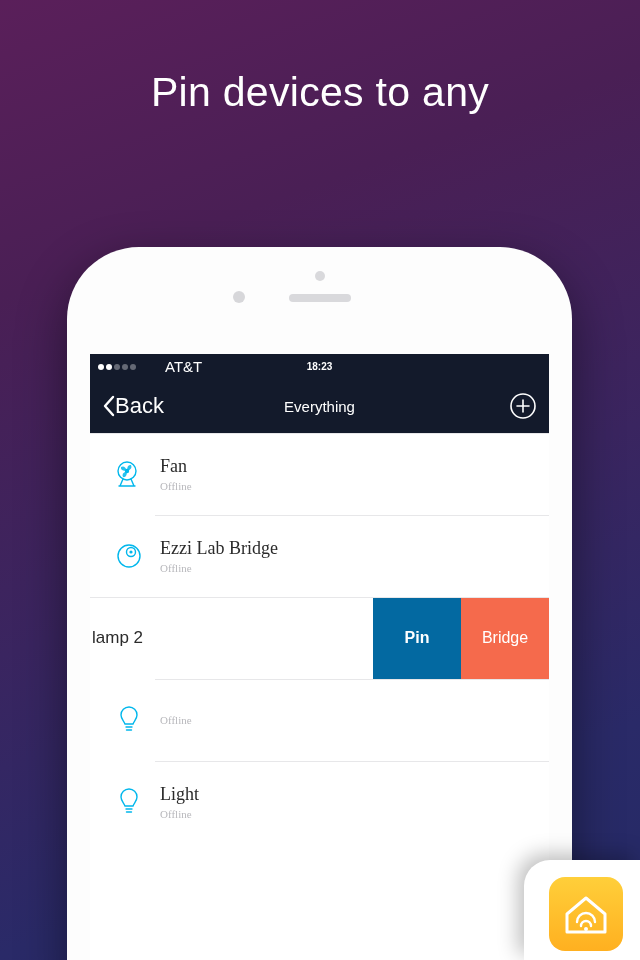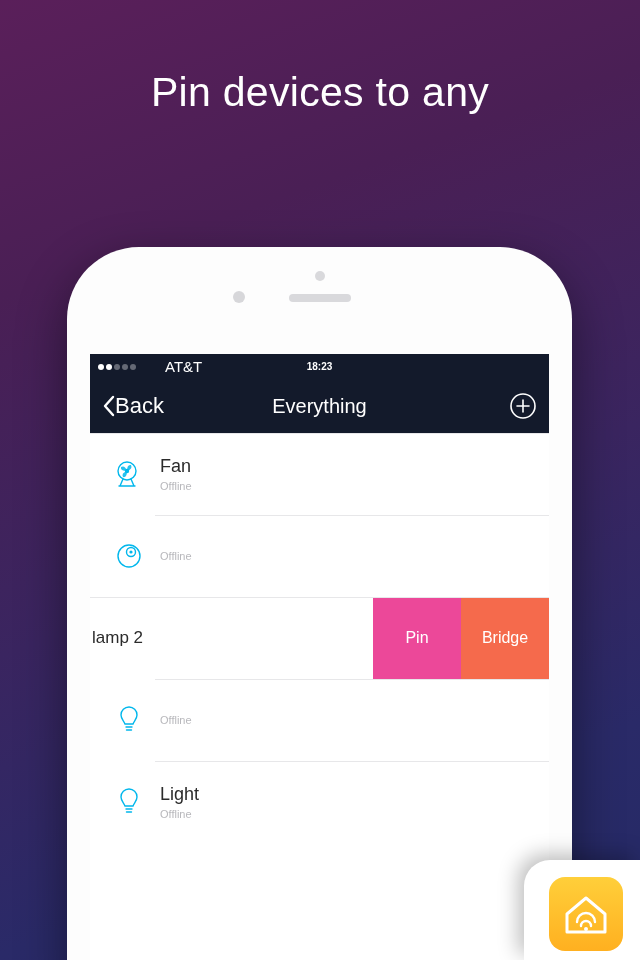--- a/index.html
+++ b/index.html
@@ -72,51 +72,51 @@
   
   .navbar {
     height: 54px; width:100%;
     background: #131a2b;
     color:#fff;
     display:flex; align-items:center;
     padding: 0 12px;
     position:relative;
   }
   .nav-back { display:flex; align-items:center; font-size:22px; font-weight:400; }
-  .nav-title { position:absolute; left:50%; transform:translateX(-50%); font-size:20px; font-weight:400; }
+  .nav-title { position:absolute; left:50%; transform:translateX(-50%); font-size:15px; font-weight:400; }
   .nav-add { margin-left:auto; }
   
   .list { background:#fff; width:100%; }
   .row {
     display:flex; align-items:center;
     height: 82px;
     padding: 0 18px 0 22px;
     position:relative;
     background:#fff;
   }
   .row + .row::before, .row.first::before {
     content:"";
     position:absolute; left:65px; right:0; top:0; height:1px; background:#e7e7e9;
   }
   .row.first::before { left:0; }
   .row .icon { width:34px; display:flex; justify-content:center; align-items:center; margin-right:14px; flex-shrink:0;}
-  .row .labels { display:flex; flex-direction:column; gap:3px; }
+  .row .labels { display:flex; flex-direction:column; gap:3px;font-family:Liberation Serif, serif; }
   .row .name { font-size:18px; color:#2b2b2b; font-weight:400;}
   .row .status { font-size:11px; color:#b8b8bc; font-weight:400; }
   .row .status.online { color:#00b7ec; font-weight:600; }
   .row .chev { margin-left:auto; color:#cfcfd3; }
   
   .row.swiped { padding-left: 4px; justify-content: flex-end; }
   .row.swiped .swipe-content {
     display:flex; align-items:center; flex:1; height:100%; background:#fff; padding-left:0;
   }
   .row.swiped .name-swiped { font-size:17px; color:#2b2b2b; padding-left:2px; }
   .swipe-actions { display:flex; height:100%; margin-left:auto; }
   .swipe-btn { width:88px; height:100%; display:flex; align-items:center; justify-content:center; color:#fff; font-size:16px; }
-  .swipe-pin { background:#ec4899; }
+  .swipe-pin { background:#0369a1;font-weight:bold; }
   .swipe-del { background:#f56a4c; }
   .row.swiped::before { left:0; }
   
   .corner-badge {
     position:absolute;
     right: 0; bottom: 0;
     width: 116px; height: 100px;
     background:#fff;
     border-top-left-radius: 26px;
     box-shadow: -6px -6px 20px rgba(0,0,0,0.25);
@@ -211,20 +211,21 @@
 
         <div class="row">
           <span class="icon">
             <svg width="30" height="30" viewBox="0 0 30 30">
               <circle cx="15" cy="15" r="11" stroke="#00b7ec" stroke-width="1.4" fill="none"></circle>
               <circle cx="17" cy="11" r="4.5" stroke="#00b7ec" stroke-width="1.4" fill="none"></circle>
               <circle cx="17" cy="11" r="1.6" fill="#00b7ec"></circle>
             </svg>
           </span>
           <div class="labels">
+            <span class="name">Ezzi Lab Bridge</span>
             <span class="status">Offline</span>
           </div>
         </div>
 
         <div class="row swiped" style="padding:0;">
           <div class="swipe-content">
             <span class="name-swiped">lamp 2</span>
           </div>
           <div class="swipe-actions">
             <div class="swipe-btn swipe-pin">

